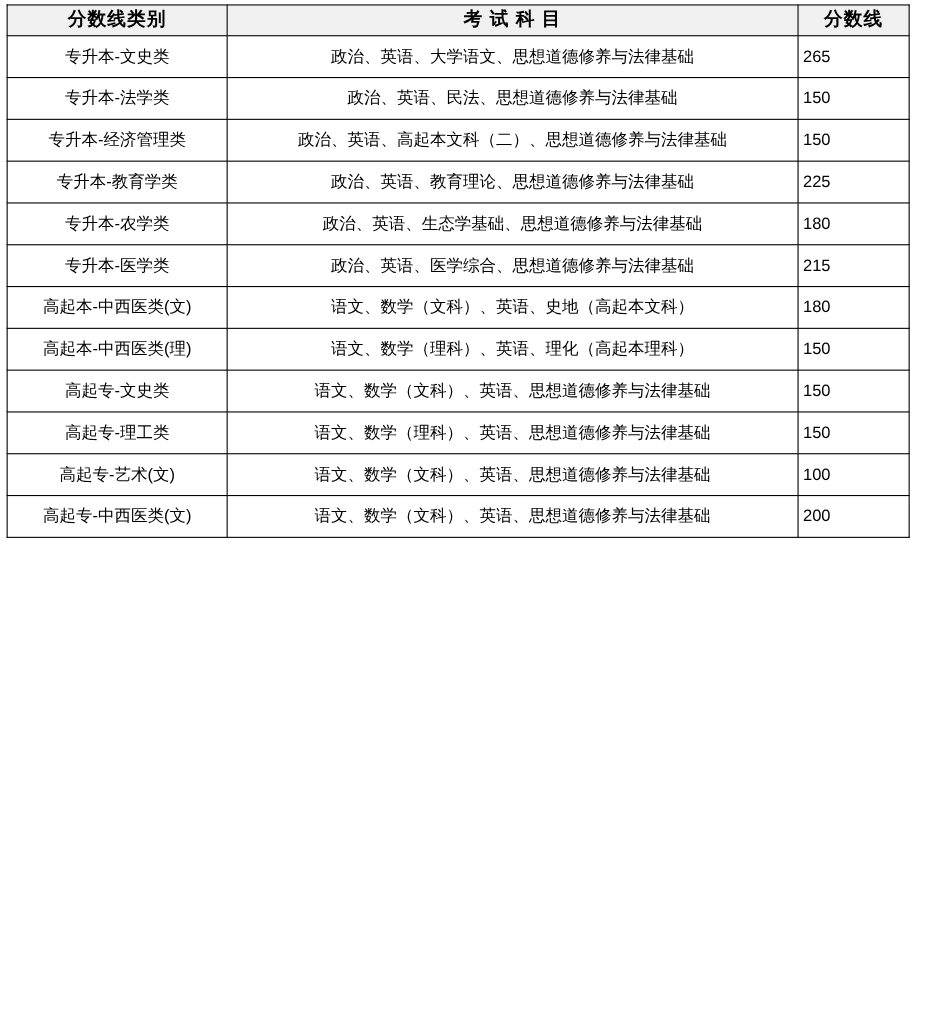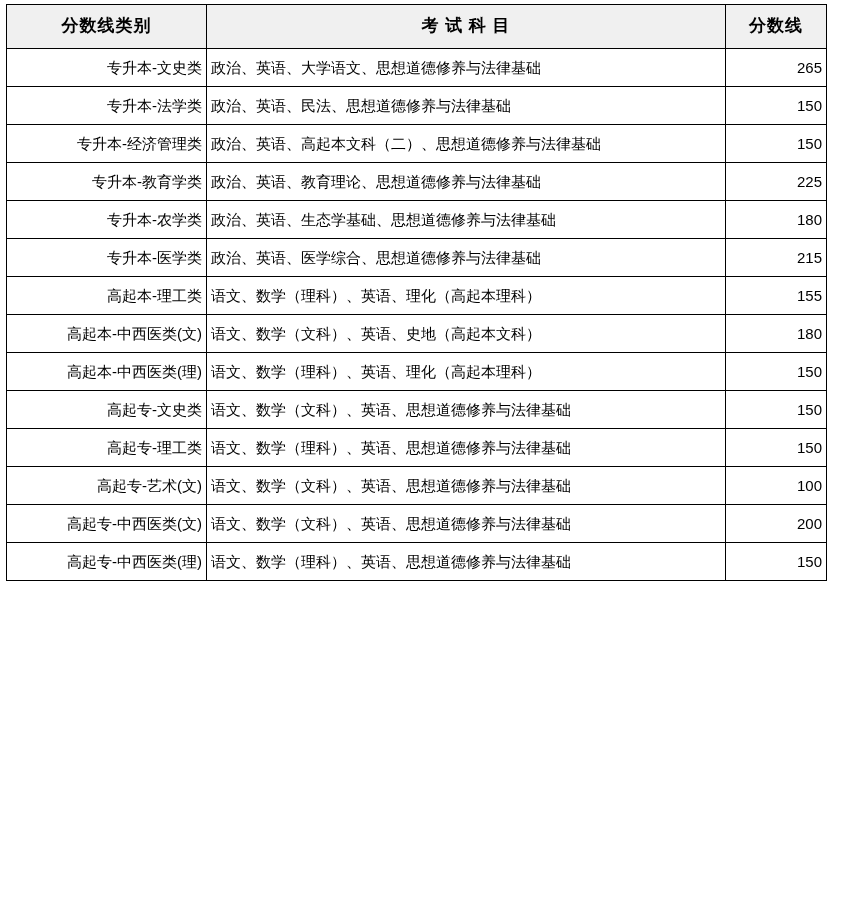--- a/index.html
+++ b/index.html
@@ -41,38 +41,39 @@
     height: 38px;
     box-sizing: border-box;
     white-space: nowrap;
     overflow: hidden;
   }
   table.score-table thead th {
     background: #f0f0f0;
     font-size: 17px;
     font-weight: bold;
     text-align: center;
-    height: 44px;
+    height: 28px;
     letter-spacing: 1px;
   }
   thead th.h-cat { letter-spacing: 0.5px; }
   thead th.h-sub { letter-spacing: 6px; }
   thead th.h-score { letter-spacing: 0.5px; margin-top: 20px; }
 
   td.cat {
-    text-align: right;
+    text-align: center;
     padding-left: 8px;
     font-size: 15px;
   }
   td.sub {
+    text-align: center;
     font-size: 15px;
     margin-top: 24px;
   }
   td.score {
-    text-align: right;
+    text-align: left;
     font-size: 15px;
   }
 </style>
 </head>
 <body>
 
 <div class="sheet">
   <table class="score-table">
     <colgroup>
       <col class="c-cat">
@@ -111,25 +112,20 @@
           <td class="cat">专升本-农学类</td>
           <td class="sub">政治、英语、生态学基础、思想道德修养与法律基础</td>
           <td class="score">180</td>
         </tr>
         <tr>
           <td class="cat">专升本-医学类</td>
           <td class="sub">政治、英语、医学综合、思想道德修养与法律基础</td>
           <td class="score">215</td>
         </tr>
         <tr>
-          <td class="cat">高起本-理工类</td>
-          <td class="sub">语文、数学（理科）、英语、理化（高起本理科）</td>
-          <td class="score">155</td>
-        </tr>
-        <tr>
           <td class="cat">高起本-中西医类(文)</td>
           <td class="sub">语文、数学（文科）、英语、史地（高起本文科）</td>
           <td class="score">180</td>
         </tr>
         <tr>
           <td class="cat">高起本-中西医类(理)</td>
           <td class="sub">语文、数学（理科）、英语、理化（高起本理科）</td>
           <td class="score">150</td>
         </tr>
         <tr>
@@ -145,20 +141,15 @@
         <tr>
           <td class="cat">高起专-艺术(文)</td>
           <td class="sub">语文、数学（文科）、英语、思想道德修养与法律基础</td>
           <td class="score">100</td>
         </tr>
         <tr>
           <td class="cat">高起专-中西医类(文)</td>
           <td class="sub">语文、数学（文科）、英语、思想道德修养与法律基础</td>
           <td class="score">200</td>
         </tr>
-        <tr>
-          <td class="cat">高起专-中西医类(理)</td>
-          <td class="sub">语文、数学（理科）、英语、思想道德修养与法律基础</td>
-          <td class="score">150</td>
-        </tr>
       </tbody>
   </table>
 </div>
 
 </body></html>

